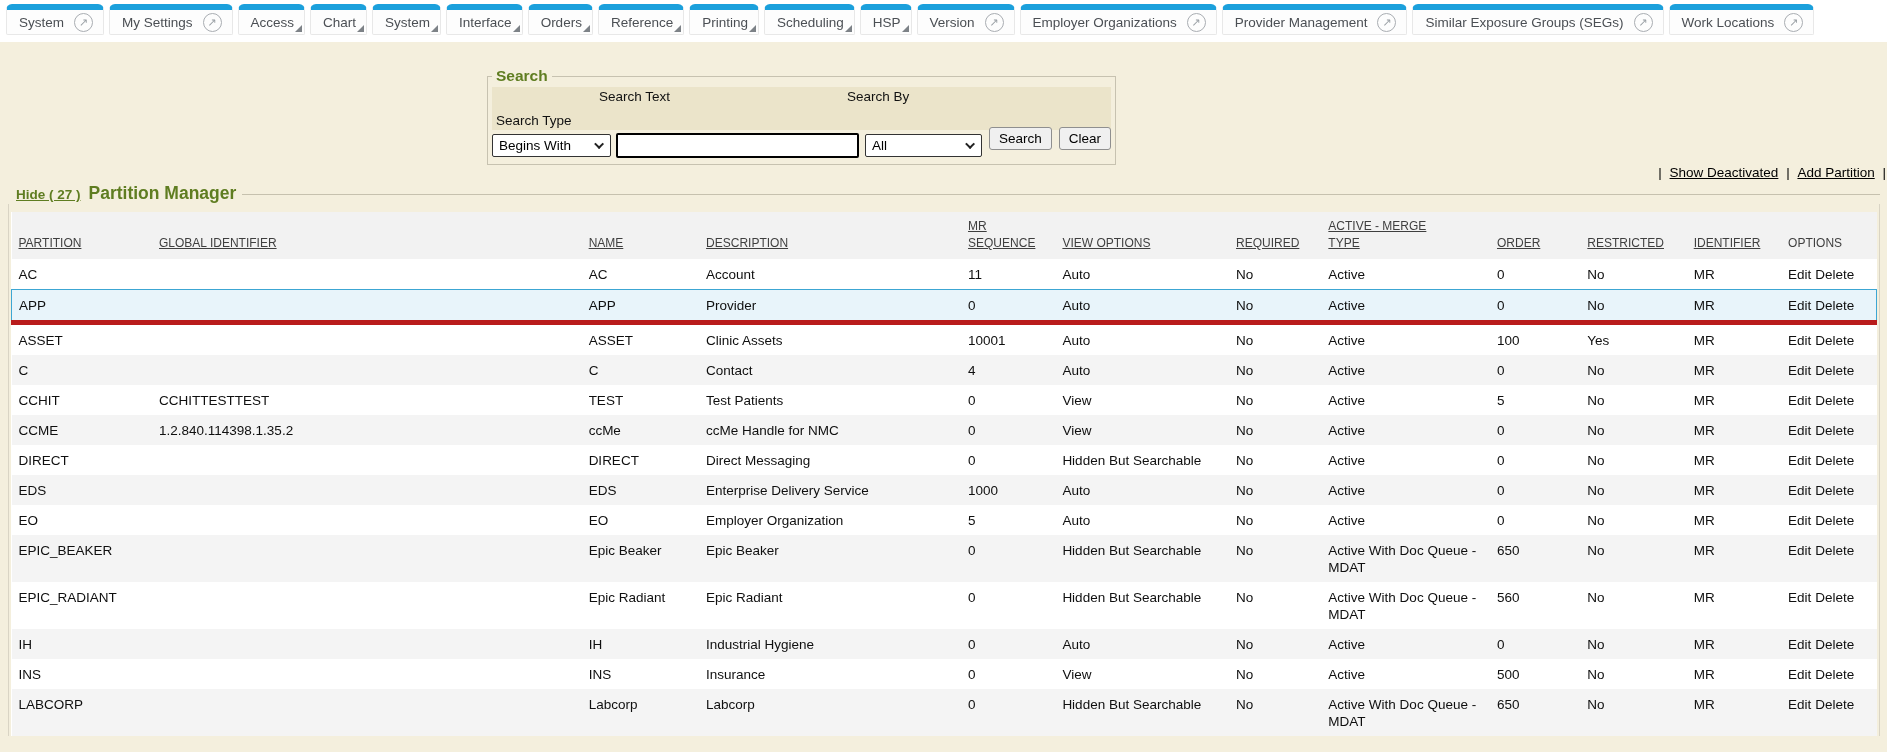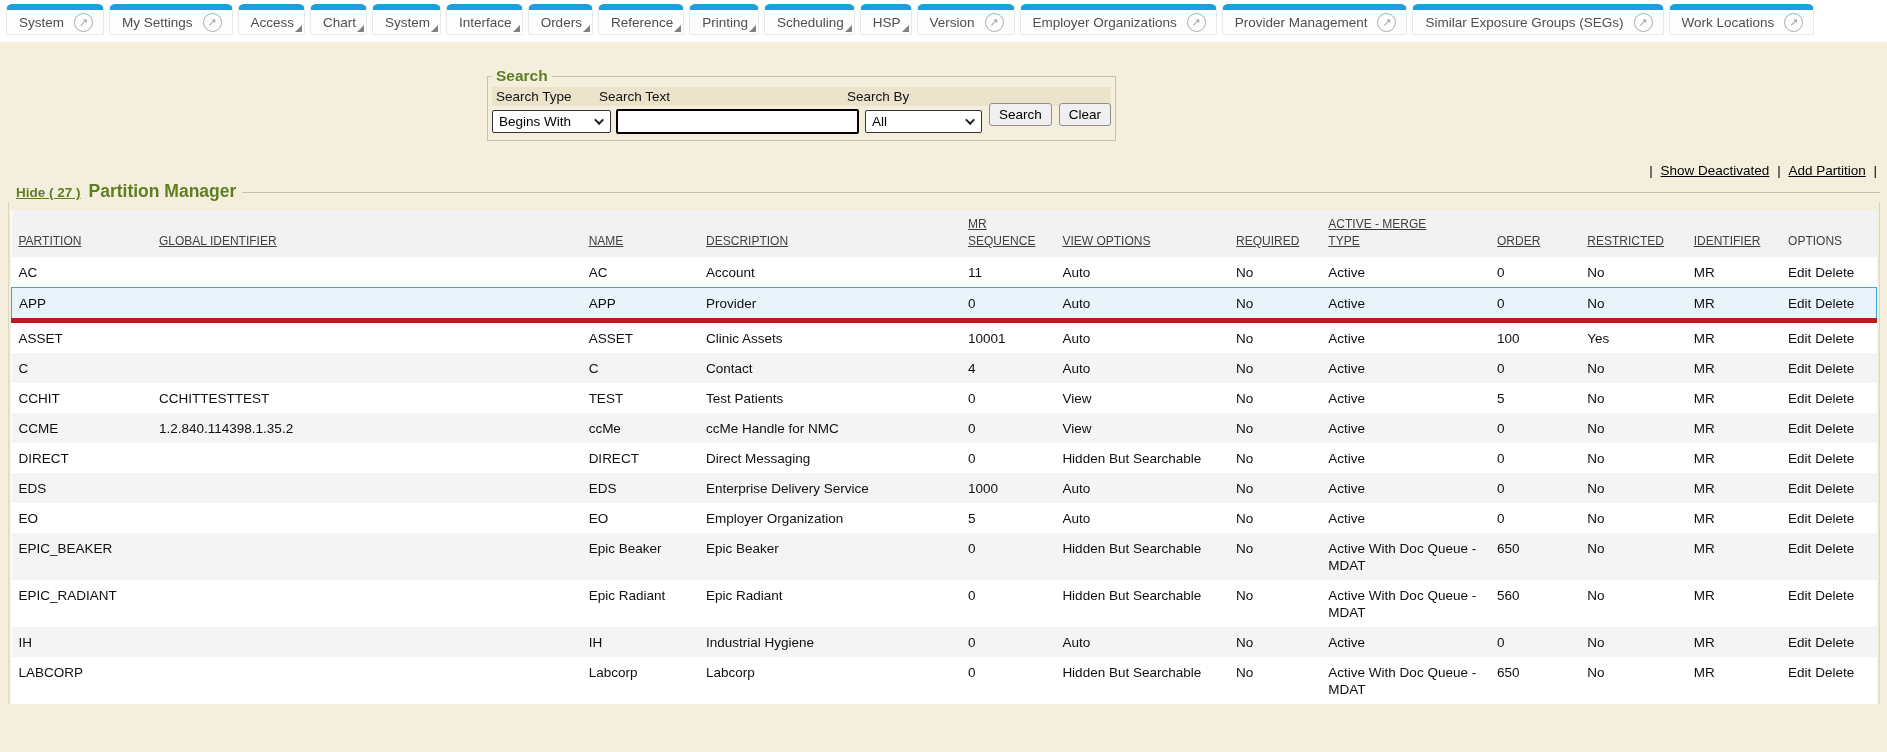--- a/index.html
+++ b/index.html
@@ -29,21 +29,21 @@
   .content { padding-top: 25px; }
 
   fieldset.search-box {
     margin-left: 487px; width: 597px; border: 1px solid #c7c2b0; padding: 0 4px 6px 4px;
   }
   fieldset.search-box legend {
     color: #5f7d21; font-weight: bold; font-size: 15.5px; padding: 0 4px; margin-left: 0px;
   }
   .labels-row { display: flex; background: #ebe4ca; margin-top: 2px; }
   .labels-row .lbl { font-size: 13.5px; color: #111; padding: 2px 4px; }
-  .lbl-type { width: 103px; }
+  .lbl-type { width: 103px; margin-top: 24px; }
   .lbl-text { width: 248px; }
   .lbl-by   { width: 122px; }
   .controls-row { display: flex; align-items: center; margin-top: 3px; }
   .fake-select {
     display: flex; align-items: center; justify-content: space-between;
     background: #fff; border: 1px solid #333; border-radius: 2px;
     height: 23px; font-size: 13.5px; padding: 0 6px; cursor: pointer; color: #000;
   }
   .sel-type { width: 119px; margin-right: 5px; }
   .sel-by   { width: 117px; }
@@ -52,21 +52,21 @@
   .search-input {
     width: 243px; height: 25px; border: 2px solid #000; border-radius: 2px;
     margin-right: 6px; font-size: 13.5px; padding: 0 4px; outline: none;
   }
   .btn {
     font-family: "Liberation Sans", sans-serif; font-size: 13.5px; color: #000;
     background: #f0f0f0; border: 1px solid #8f8f8f; border-radius: 3px;
     padding: 3px 9px; margin-left: 7px; cursor: pointer; align-self: flex-start; margin-top: -6px;
   }
 
-  .top-links { text-align: right; padding-right: 9px; margin-top: 22px; font-size: 13.5px; color: #000; }
+  .top-links { text-align: right; font-size: 13.5px; color: #000; }
   .top-links a { color: #000; text-decoration: underline; cursor: pointer; margin: 0 3px; }
   .top-links .sep { margin: 0 1px; }
 
   .section-head { display: flex; align-items: baseline; margin: 3px 7px 0 16px; }
   .hide-link { color: #5f7d21; font-weight: bold; font-size: 13.5px; text-decoration: underline; cursor: pointer; }
   .section-title { color: #5f7d21; font-weight: bold; font-size: 17.5px; margin-left: 8px; }
   .head-rule { flex: 1; border-top: 1px solid #c6c1ae; margin-left: 6px; transform: translateY(-4px); }
 
   .table-section { margin: 0 7px 0 8px; border-left: 1px solid #d9d4c4; border-right: 1px solid #d9d4c4; padding: 8px 2px 0 2px; }
   table.grid { width: 100%; border-collapse: collapse; table-layout: fixed; background: #fff; }
@@ -376,20 +376,34 @@
             <td>0</td>
             <td>Auto</td>
             <td>No</td>
             <td>Active</td>
             <td>0</td>
             <td>No</td>
             <td>MR</td>
             <td><span class="row-link">Edit</span><span class="row-link">Delete</span></td>
           </tr>
           <tr>
+            <td>INS</td>
+            <td></td>
+            <td>INS</td>
+            <td>Insurance</td>
+            <td>0</td>
+            <td>View</td>
+            <td>No</td>
+            <td>Active</td>
+            <td>500</td>
+            <td>No</td>
+            <td>MR</td>
+            <td><span class="row-link">Edit</span><span class="row-link">Delete</span></td>
+          </tr>
+          <tr>
             <td>LABCORP</td>
             <td></td>
             <td>Labcorp</td>
             <td>Labcorp</td>
             <td>0</td>
             <td>Hidden But Searchable</td>
             <td>No</td>
             <td>Active With Doc Queue - MDAT</td>
             <td>650</td>
             <td>No</td>

